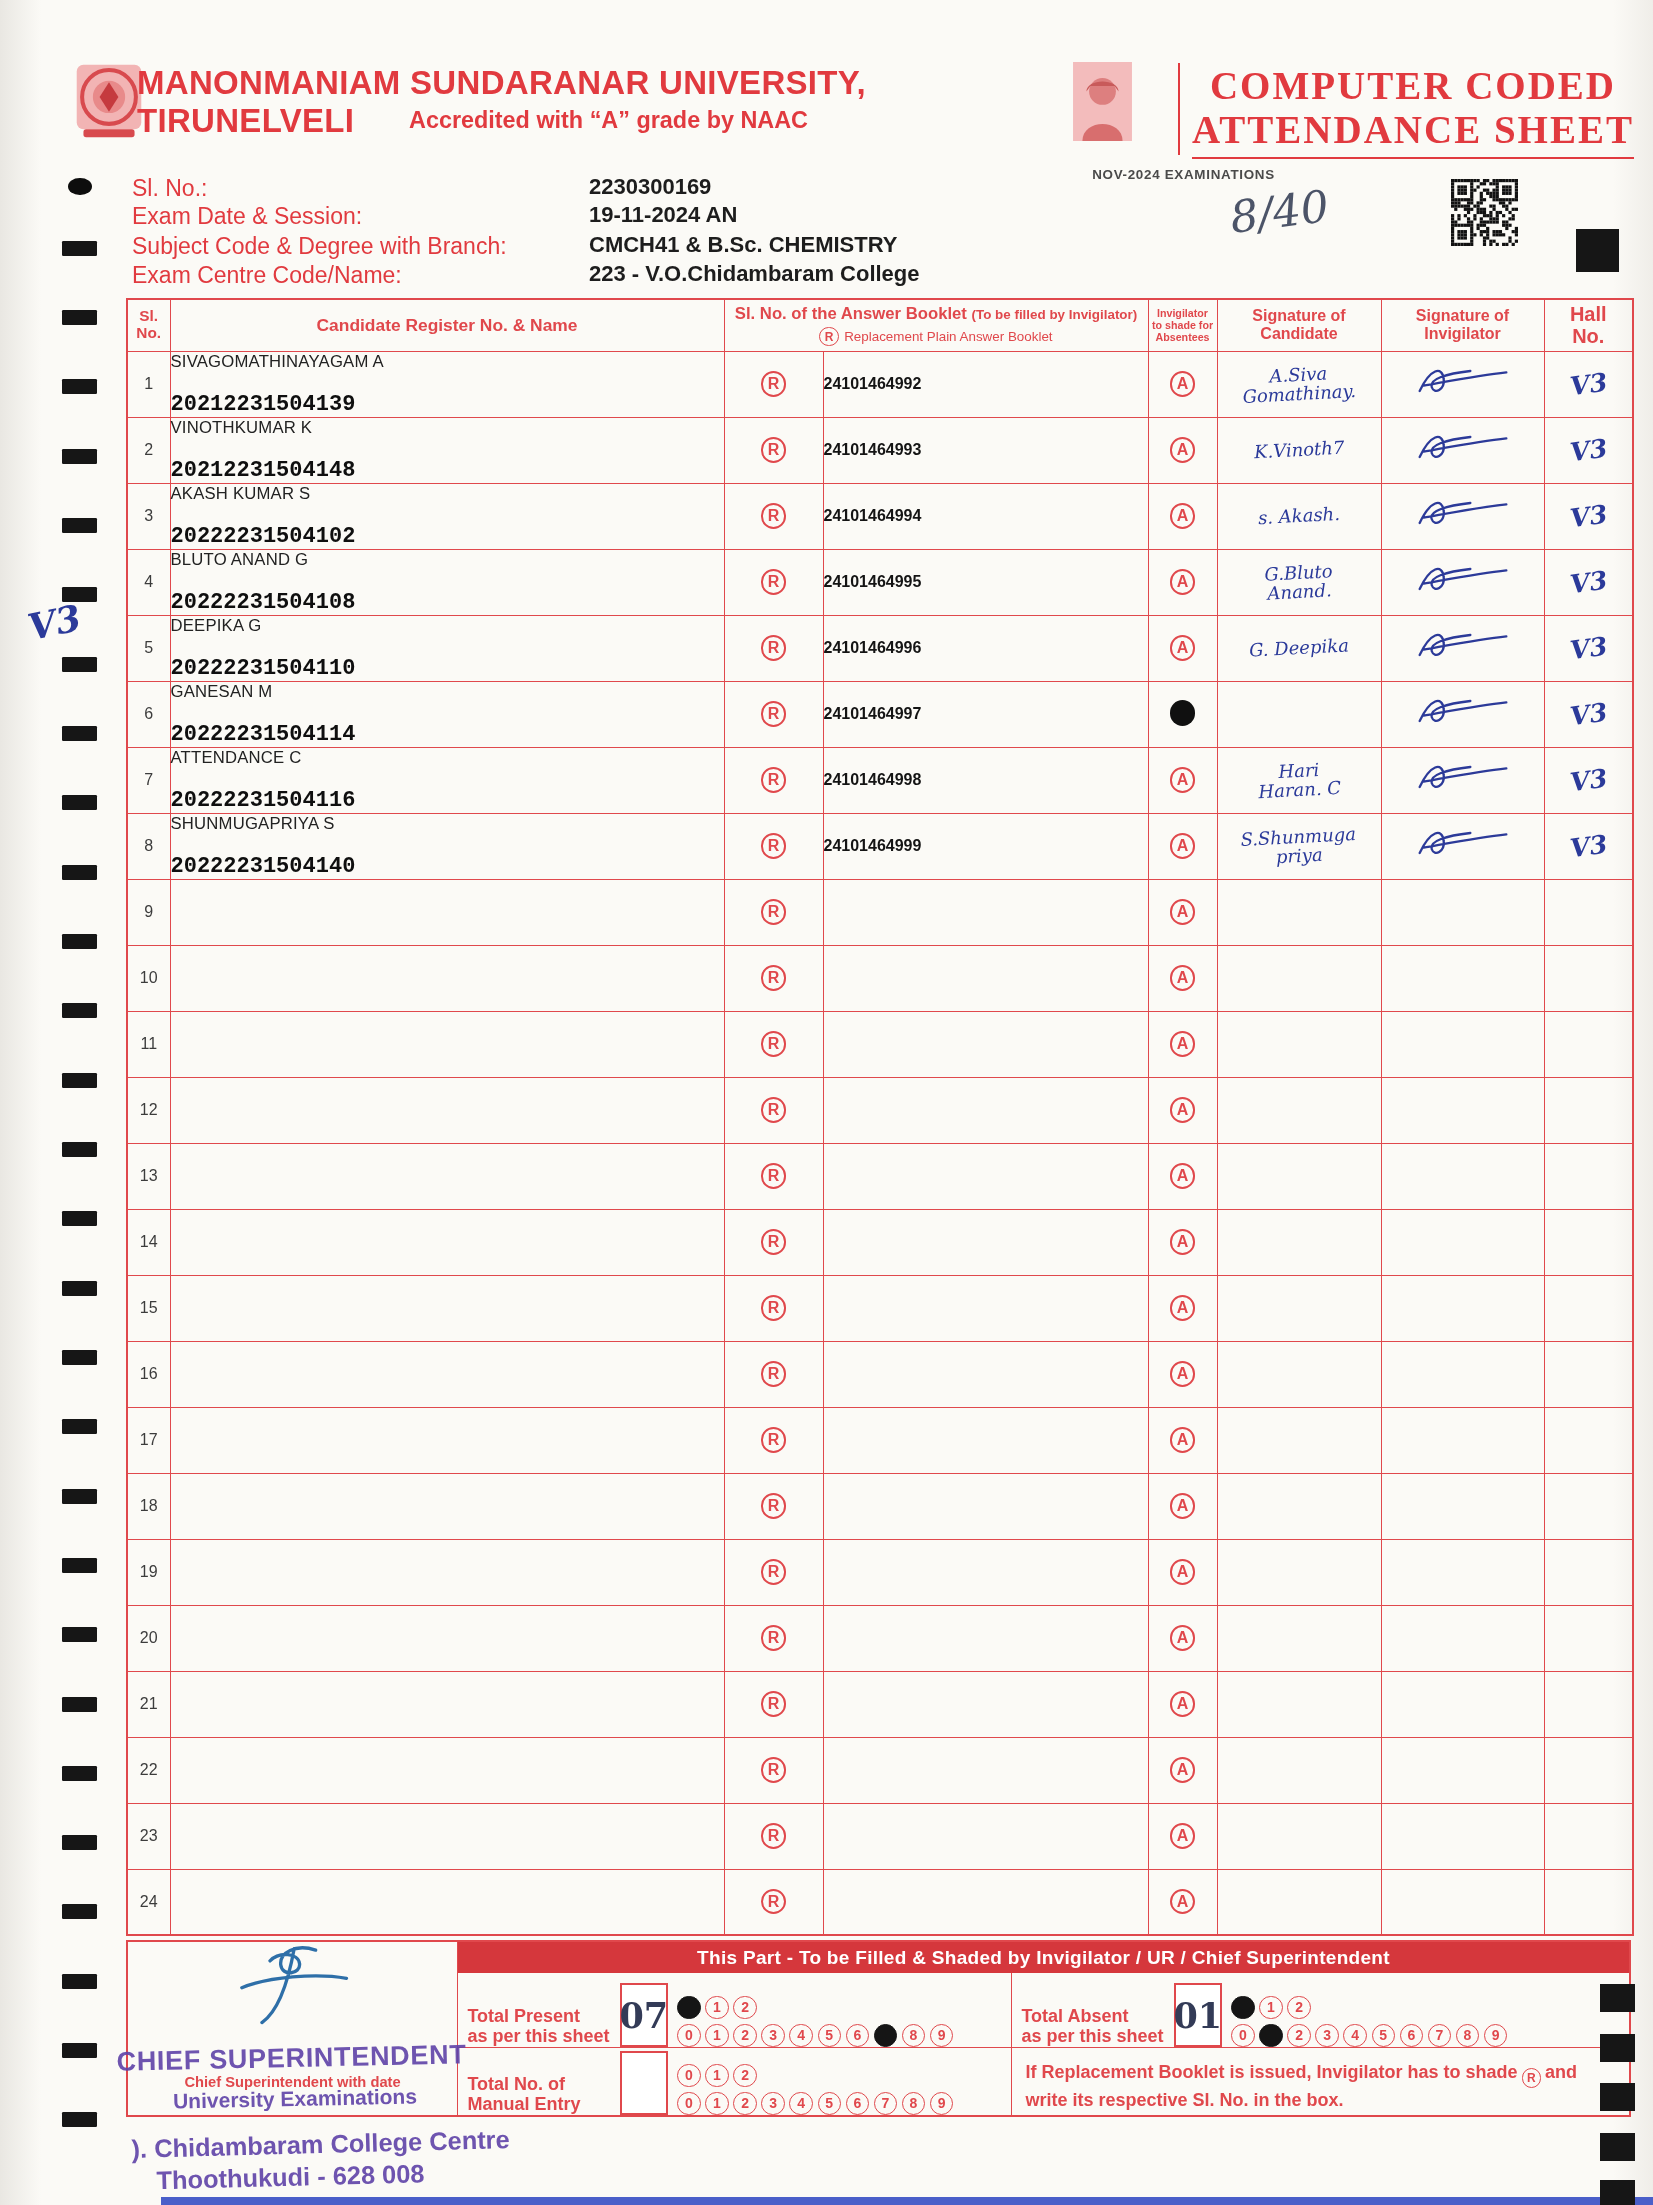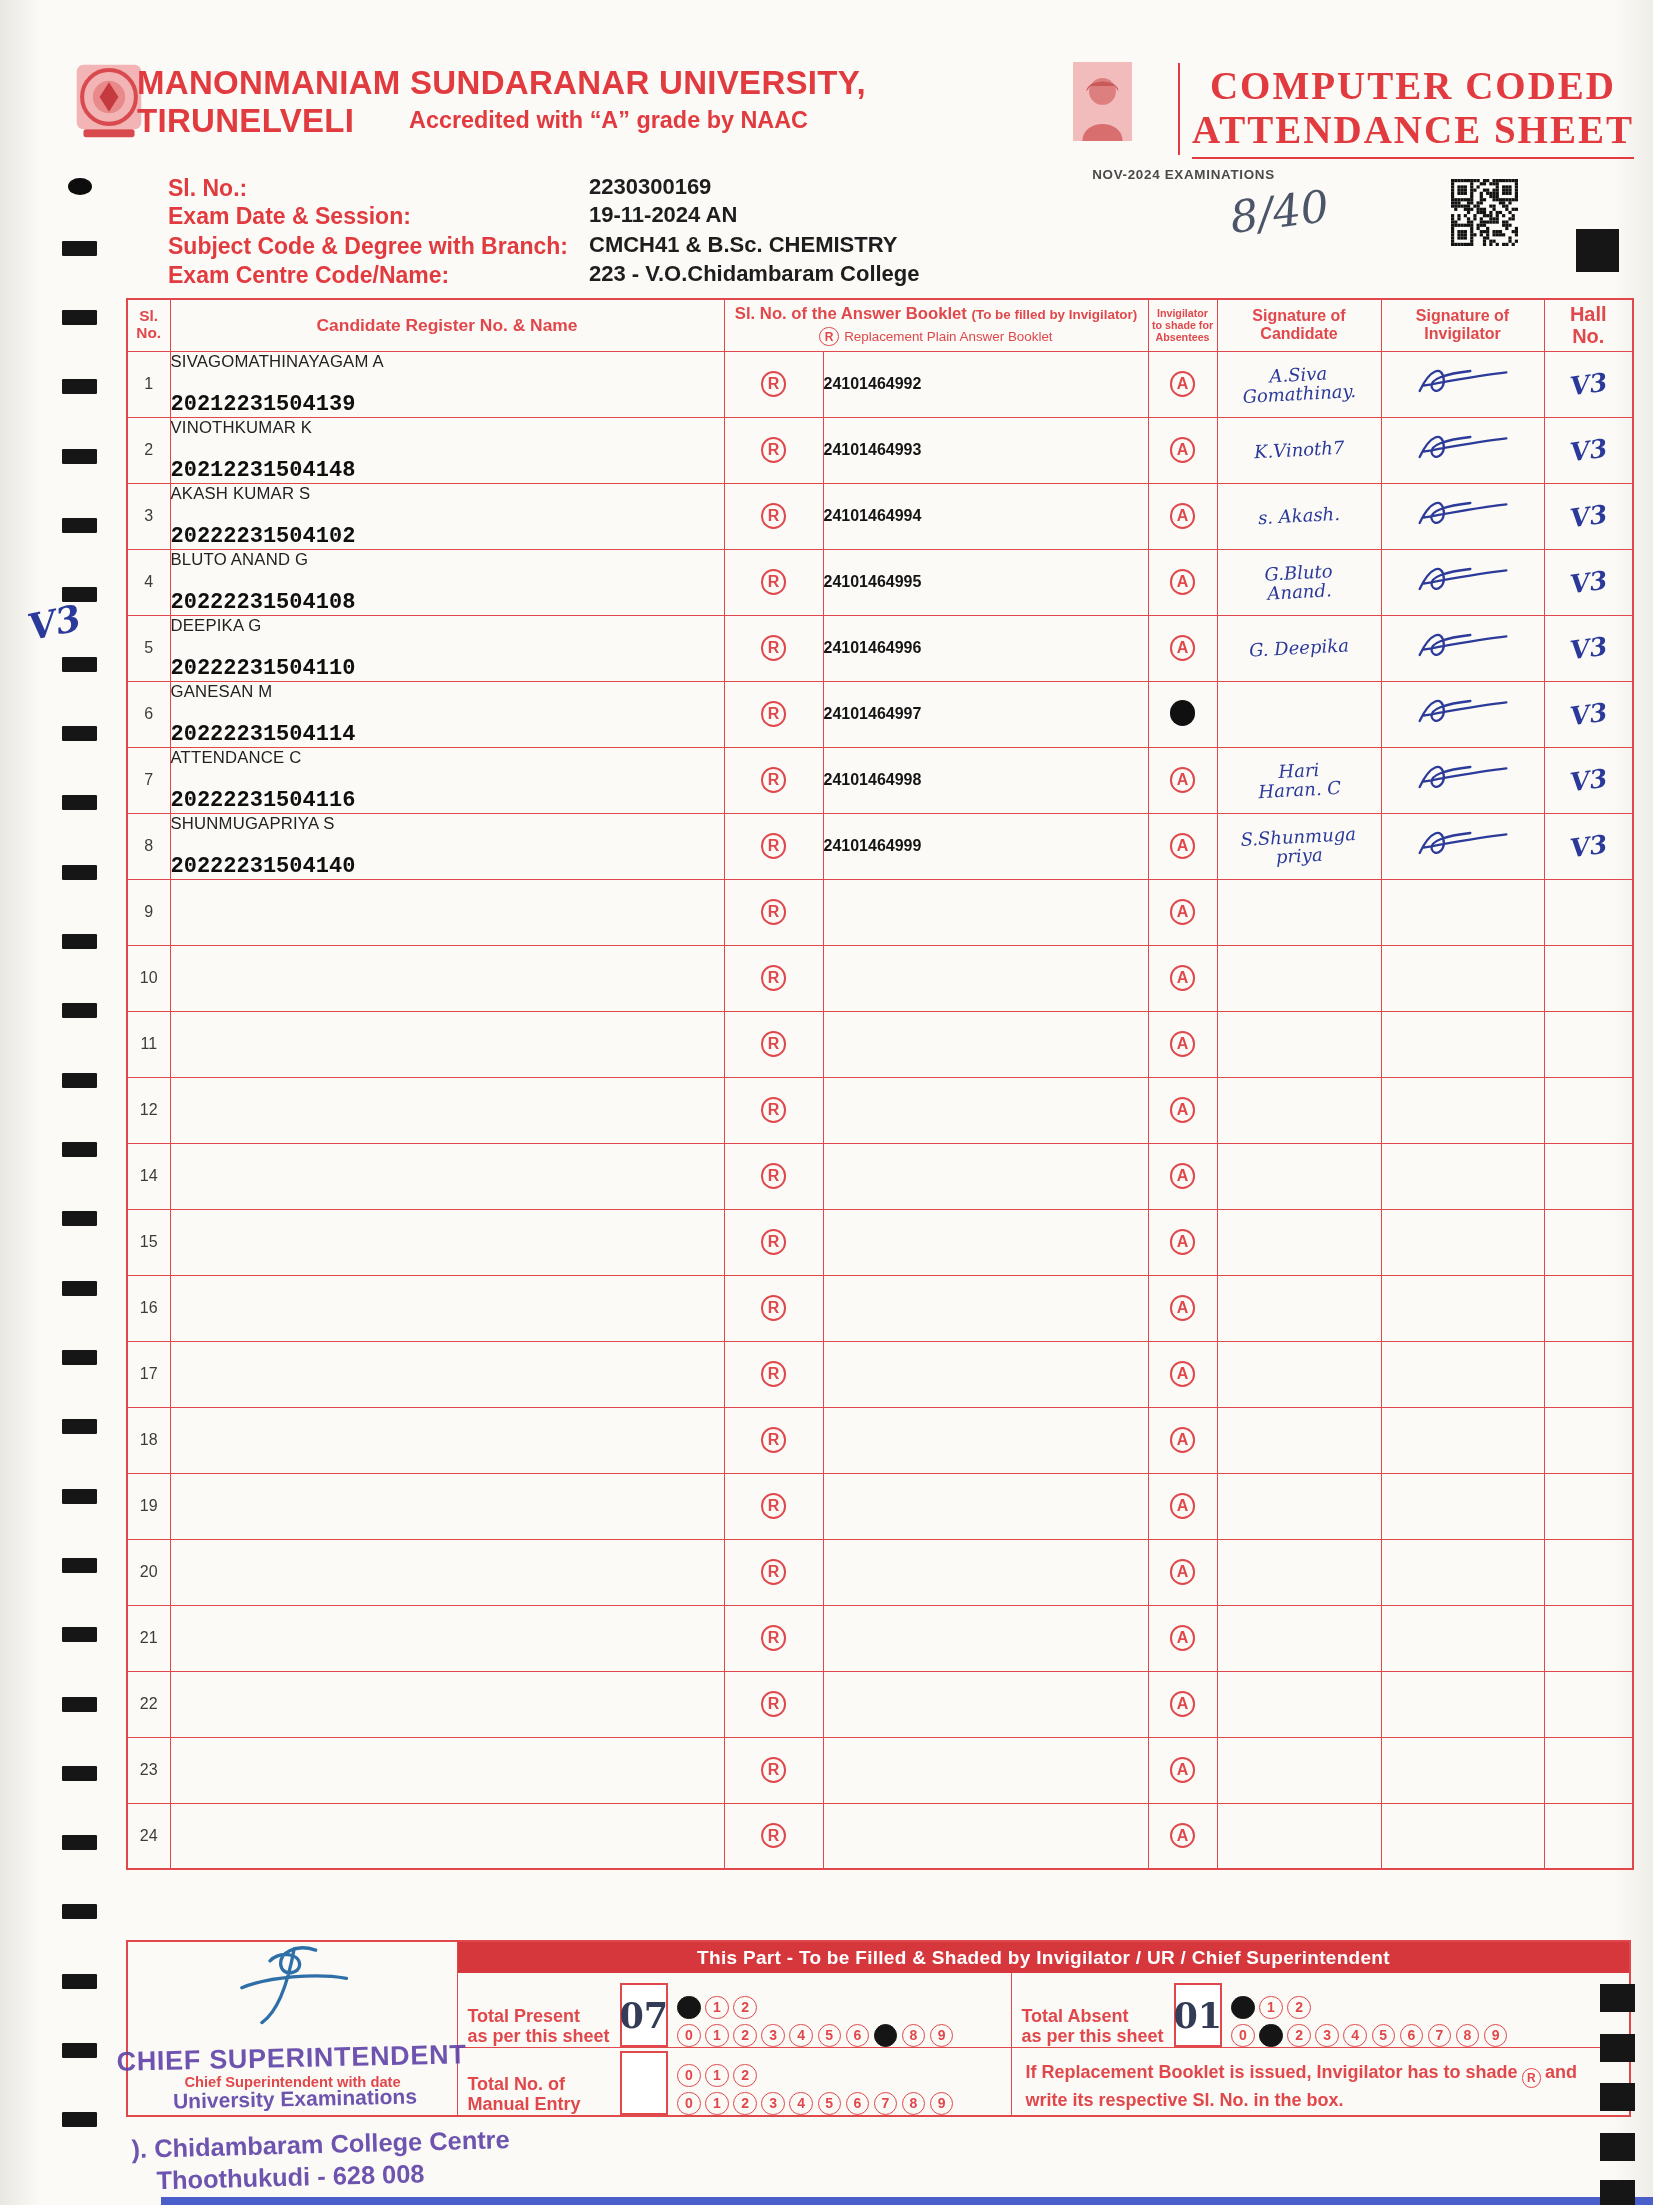--- a/index.html
+++ b/index.html
@@ -15,21 +15,21 @@
   .accred{left:137px;top:107px;width:943px;text-align:center;font-size:23.4px;font-weight:bold;color:#e13a3f;}
   .portrait{left:1073px;top:62px;width:59px;height:79px;}
   .vline{left:1178px;top:63px;width:2px;height:92px;background:#e13a3f;}
   .sheet-title{left:1192px;top:64px;width:442px;text-align:center;font-family:"Liberation Serif",serif;
                font-weight:bold;color:#e13a3f;font-size:39px;line-height:1.12;letter-spacing:2px;
                border-bottom:2px solid #e13a3f;padding-bottom:5.4px;}
   .exam-session{left:1083px;top:167px;width:201px;text-align:center;font-size:13.4px;font-weight:bold;color:#4a4a4a;letter-spacing:0.7px;}
   .qr{left:1451px;top:179px;width:67px;height:67px;}
   .meta{left:132px;top:175px;width:1071px;}
   .meta-row{position:absolute;left:0;height:29px;}
-  .meta-label{font-size:23px;font-weight:bold;color:#e13a3f;margin-left:36px;}
+  .meta-label{font-size:23px;font-weight:normal;color:#e13a3f;}
   .meta-value{position:absolute;left:457px;top:-1.3px;font-size:22px;font-weight:bold;color:#1d1d1d;white-space:nowrap;}
   .punch-ellipse{left:68px;top:178px;width:24px;height:17.4px;background:#0d0d0d;border-radius:50%;}
   .score{left:1230px;top:186px;font-family:"DejaVu Serif",serif;font-style:italic;color:#4c5468;
          font-size:44px;transform:rotate(-7deg);}
 
   
   table.sheet{position:absolute;left:126px;top:298px;width:1505px;border-collapse:collapse;table-layout:fixed;
               border:2px solid #e0484c;}
   table.sheet th,table.sheet td{border:1.3px solid #e0484c;padding:0;vertical-align:middle;}
   thead tr{height:52px;}
@@ -578,20 +578,30 @@
           <td class="c-sl">12</td>
           <td class="c-name"></td>
           <td class="c-r"><span class="circ c-big">R</span></td>
           <td class="c-booklet"></td>
           <td class="c-abs"><span class="circ c-big">A</span></td>
           <td class="c-sigc"></td>
           <td class="c-sigi"></td>
           <td class="c-hall"></td>
         </tr>
         <tr>
+          <td class="c-sl">13</td>
+          <td class="c-name"></td>
+          <td class="c-r"><span class="circ c-big">R</span></td>
+          <td class="c-booklet"></td>
+          <td class="c-abs"><span class="circ c-big">A</span></td>
+          <td class="c-sigc"></td>
+          <td class="c-sigi"></td>
+          <td class="c-hall"></td>
+        </tr>
+        <tr>
           <td class="c-sl">14</td>
           <td class="c-name"></td>
           <td class="c-r"><span class="circ c-big">R</span></td>
           <td class="c-booklet"></td>
           <td class="c-abs"><span class="circ c-big">A</span></td>
           <td class="c-sigc"></td>
           <td class="c-sigi"></td>
           <td class="c-hall"></td>
         </tr>
         <tr>

